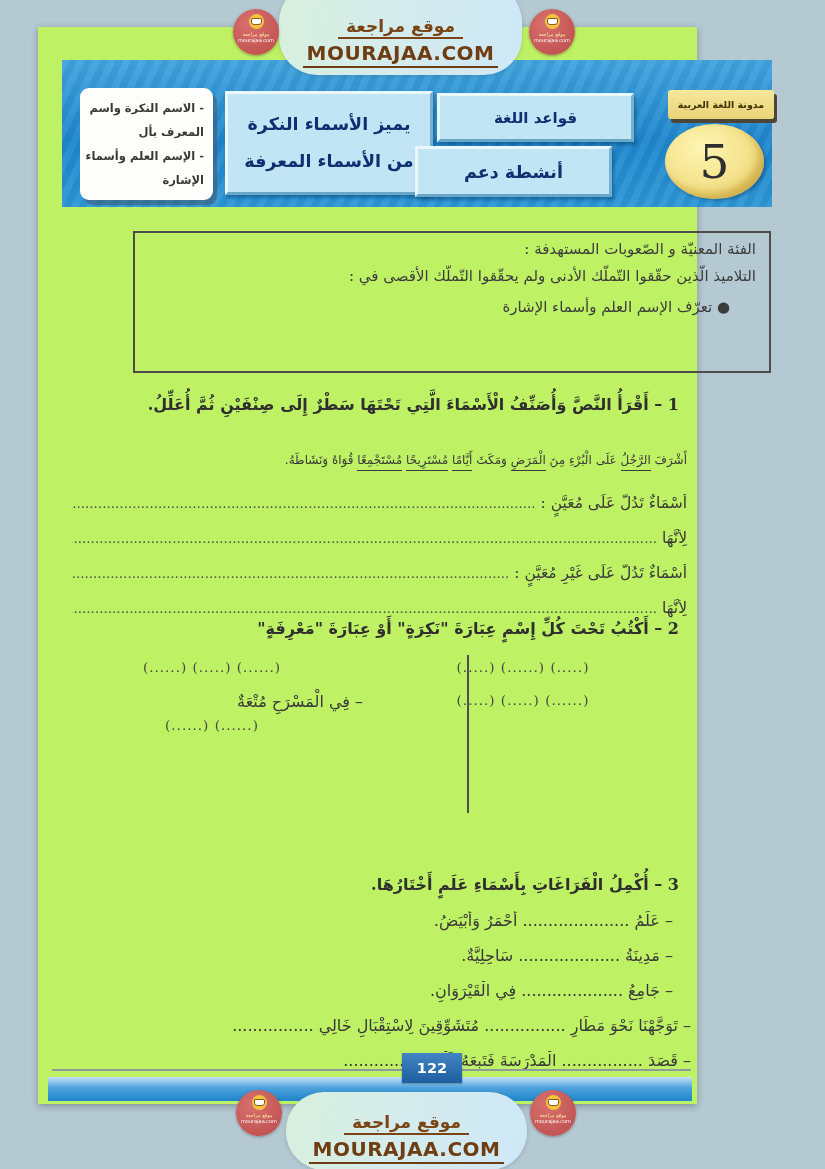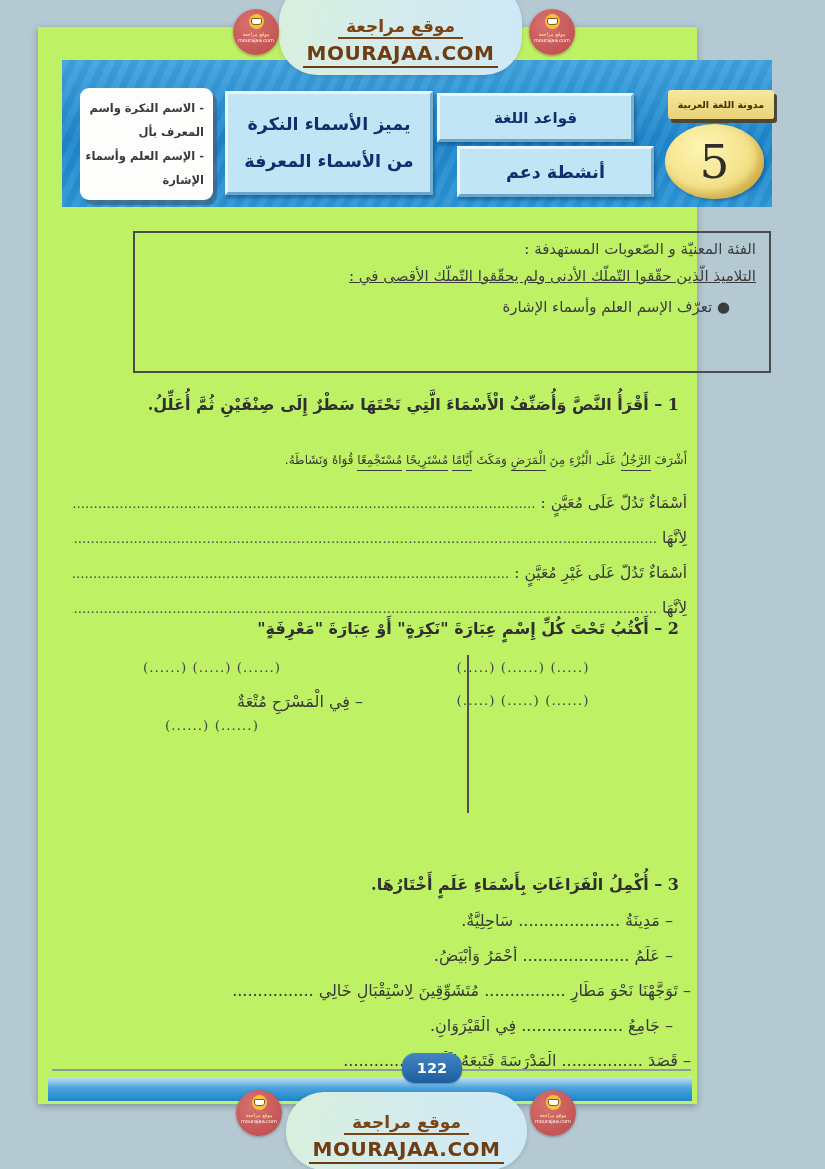--- a/index.html
+++ b/index.html
@@ -51,21 +51,21 @@
     font-family:"DejaVu Serif",serif;font-size:47px;color:#2e2e2e;
   }
   
   .objectives{
     position:absolute;left:95px;top:204px;width:638px;height:142px;box-sizing:border-box;
     border:2px solid #4c4c4c;direction:rtl;text-align:right;
     padding:7px 13px 0 8px;color:#3c3c3c;
     font-family:"DejaVu Serif","DejaVu Sans",serif;font-size:15px;
   }
   .objectives .ln1{margin-bottom:9px;}
-  .objectives .ln2{margin-bottom:13px;text-decoration:underline;}
+  .objectives .ln2{margin-bottom:13px;}
   .objectives .bl{margin-bottom:12px;padding-right:26px;}
   
   .artext{font-family:"DejaVu Serif","DejaVu Sans",serif;color:#383838;direction:rtl;text-align:right;}
   .ex-heading{position:absolute;right:18px;left:40px;font-weight:bold;font-size:16px;color:#2f2f2f;}
   .h1{top:368px;} .h2{top:592px;} .h3{top:832px;margin-top:16px;}
   .sentence{position:absolute;top:426px;right:10px;left:34px;font-size:12px;white-space:pre-wrap;}
   .u{border-bottom:1.7px solid #3c3c3c;padding-bottom:3px;}
   .ans-line{position:absolute;right:10px;left:34px;height:27px;
     white-space:nowrap;overflow:hidden;font-size:15.5px;}
   .a1{top:467px;} .a2{top:502px;} .a3{top:537px;} .a4{top:572px;}
@@ -82,21 +82,20 @@
   .ex3{position:absolute;top:884px;right:6px;left:34px;font-size:16px;}
   .ex3 .item{height:35px;white-space:nowrap;overflow:hidden;}
   .ex3 .indent{padding-right:18px;}
   
   .foot-rule{position:absolute;left:14px;right:6px;top:1042px;height:2px;background:#8e9aa0;}
   .pagenum{
     position:absolute;left:364px;top:1026px;width:60px;height:30px;z-index:2;
     background:linear-gradient(180deg,#4384c4,#1d5e9e);
     color:#fff;font-weight:bold;font-size:14.5px;text-align:center;line-height:30px;
     box-shadow:0 1px 2px rgba(0,0,0,.3);
-    border-radius:13px;
   }
   .bottom-strip{position:absolute;left:10px;right:5px;top:1050px;height:24px;
     background:linear-gradient(180deg,#c4e2f3 0%,#4da3dd 45%,#1f85c9 100%);}
   
   .pill{
     position:absolute;z-index:5;border-radius:38px;
     background:linear-gradient(100deg,#d9f0dd 0%,#d4ecec 45%,#cfe8f7 100%);
     display:flex;flex-direction:column;align-items:center;justify-content:flex-end;
     box-shadow:0 1px 4px rgba(60,80,90,.25);
   }
@@ -137,21 +136,21 @@
 
   <div class="bevel skill-box" style="left:187px;top:64px;">
     <div>يميز الأسماء النكرة</div>
     <div>من الأسماء المعرفة</div>
   </div>
 
   <div class="bevel subject-box" style="left:399px;top:66px;">
     <div>قواعد اللغة</div>
   </div>
 
-  <div class="bevel activity-box" style="left:419px;top:119px;">
+  <div class="bevel activity-box" style="left:377px;top:119px;">
     <div>أنشطة دعم</div>
   </div>
 
   <div class="series-banner" style="left:630px;top:63px;">مدونة اللغة العربية</div>
 
   <div class="num-ellipse" style="left:627px;top:97px;">
     <span>5</span>
   </div>
 
   <div class="objectives">
@@ -180,24 +179,24 @@
 
   <div class="col col-left artext">
     <div class="parens">(......) (.....) (......)</div>
     <div class="ex2-line">– فِي الْمَسْرَحِ مُتْعَةٌ</div>
     <div class="parens">(......) (......)</div>
   </div>
 
   <div class="ex-heading h3 artext">3 – أُكْمِلُ الْفَرَاغَاتِ بِأَسْمَاءِ عَلَمٍ أَخْتَارُهَا.</div>
 
   <div class="ex3 artext">
+    <div class="item indent">– عَلَمُ ..................... أَحْمَرُ وَأَبْيَضُ.</div>
     <div class="item indent">– مَدِينَةُ .................... سَاحِلِيَّةٌ.</div>
-    <div class="item indent">– عَلَمُ ..................... أَحْمَرُ وَأَبْيَضُ.</div>
+    <div class="item indent">– جَامِعُ .................... فِي الْقَيْرَوَانِ.</div>
     <div class="item">– تَوَجَّهْنَا نَحْوَ مَطَارِ ................ مُتَشَوِّقِينَ لِاسْتِقْبَالِ خَالِي ................</div>
-    <div class="item indent">– جَامِعُ .................... فِي الْقَيْرَوَانِ.</div>
     <div class="item">– قَصَدَ ................ الْمَدْرَسَةَ فَتَبِعَهُ كَلْبُهُ ................</div>
   </div>
 
   <div class="foot-rule"></div>
   <div class="pagenum">122</div>
   <div class="bottom-strip"></div>
 </div>
 
 <div class="pill pill-top">
   <span class="site-ar">موقع مراجعة</span>

